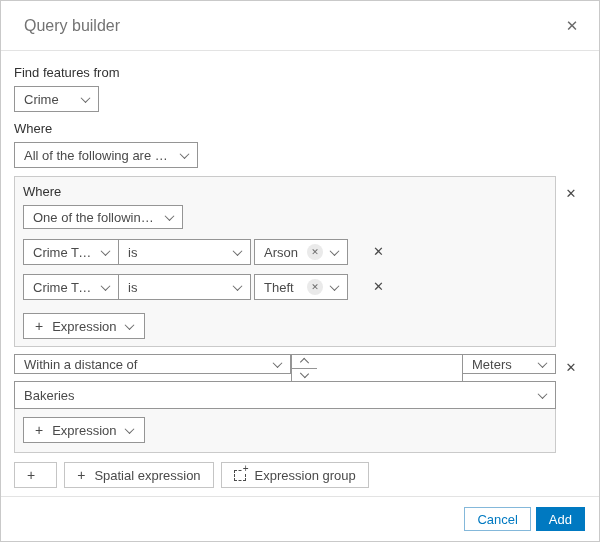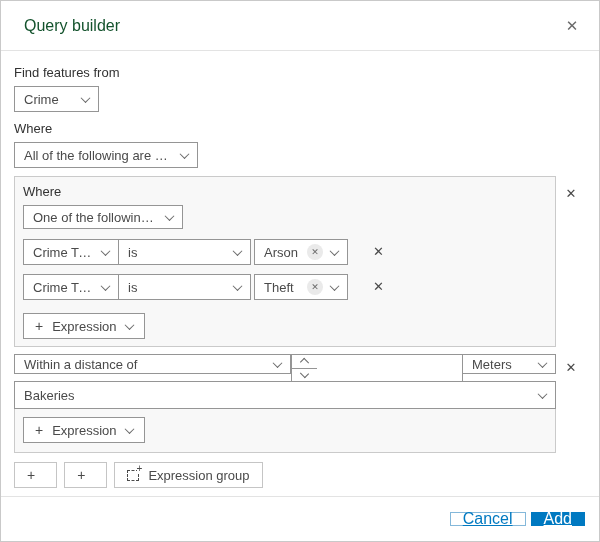--- a/index.html
+++ b/index.html
@@ -17,21 +17,21 @@
     display:flex; flex-direction:column;
     position:relative;
   }
   
   .header {
     height:50px; flex:0 0 50px;
     display:flex; align-items:center;
     padding:0 16px 0 23px;
     border-bottom:1px solid #e3e3e3;
   }
-  .title { font-size:16px; color:#14532d; flex:1; }
+  .title { font-size:16px; color:#737373; flex:1; }
   .close-x {
     font-size:15px; color:#6a6a6a; cursor:pointer;
     width:22px; text-align:center; line-height:22px;
   }
   
   .body { flex:1; padding:0 13px; }
   .lbl { font-size:13px; color:#323232; }
   .mt14{margin-top:14px;} .mt9{margin-top:9px;} .mt7{margin-top:7px;}
   .mt6{margin-top:6px;} .mt8{margin-top:8px;}
 
@@ -135,22 +135,22 @@
     font-size:10px; color:#4a4a4a; background:#fff; line-height:10px;
   }
 
   
   .footer {
     flex:0 0 45px; border-top:1px solid #e3e3e3;
     display:flex; align-items:center; justify-content:flex-end;
     padding:0 14px; gap:5px;
   }
   .btn {
-    height:14px; font-size:16px; display:inline-flex; align-items:center;
-    padding:0 12px; cursor:pointer; font-family:inherit;text-decoration:underline;
+    height:24px; font-size:13px; display:inline-flex; align-items:center;
+    padding:0 12px; cursor:pointer; font-family:inherit;
   }
   .btn-cancel { background:#fff; border:1px solid #84b8da; color:#0079c1; }
   .btn-add { background:#0079c1; border:1px solid #0079c1; color:#fff; }
 </style>
 </head>
 <body>
 
 <div class="dialog">
 
   <div class="header">
@@ -265,20 +265,21 @@
       </div>
       <span class="x-btn g2">✕</span>
     </div>
 
     <div class="actions">
       <button class="act-btn">
         <span class="plus">+</span>
       </button>
       <button class="act-btn">
         <span class="plus">+</span>
+        <span>Spatial expression</span>
       </button>
       <button class="act-btn">
         <span class="grp-icon"></span>
         <span>Expression group</span>
       </button>
     </div>
 
   </div>
 
   <div class="footer">

